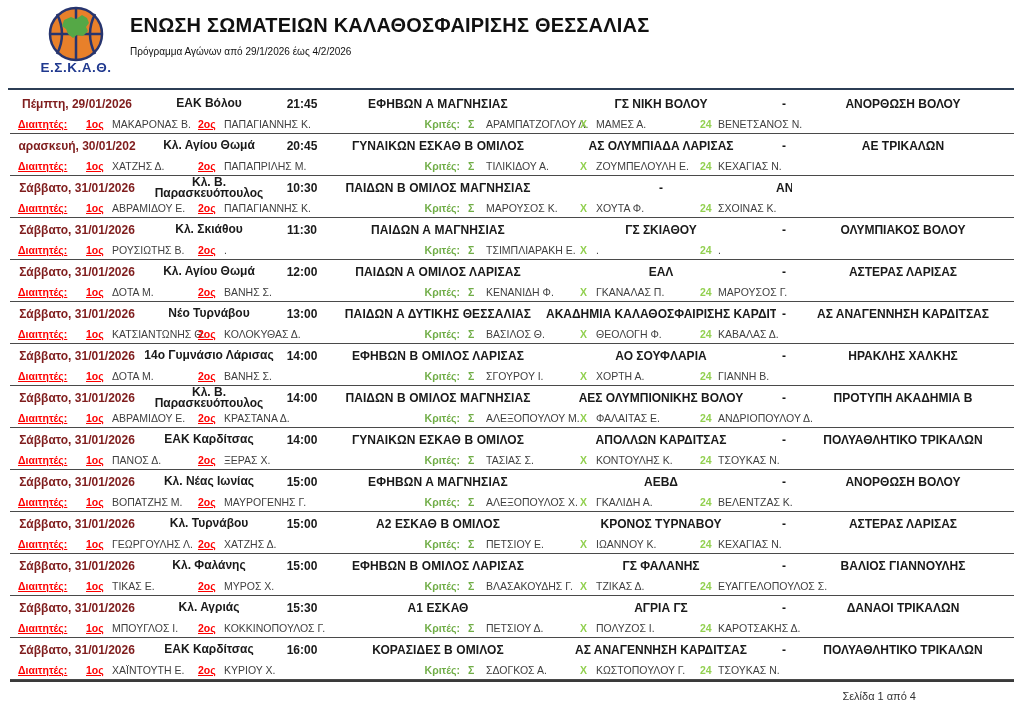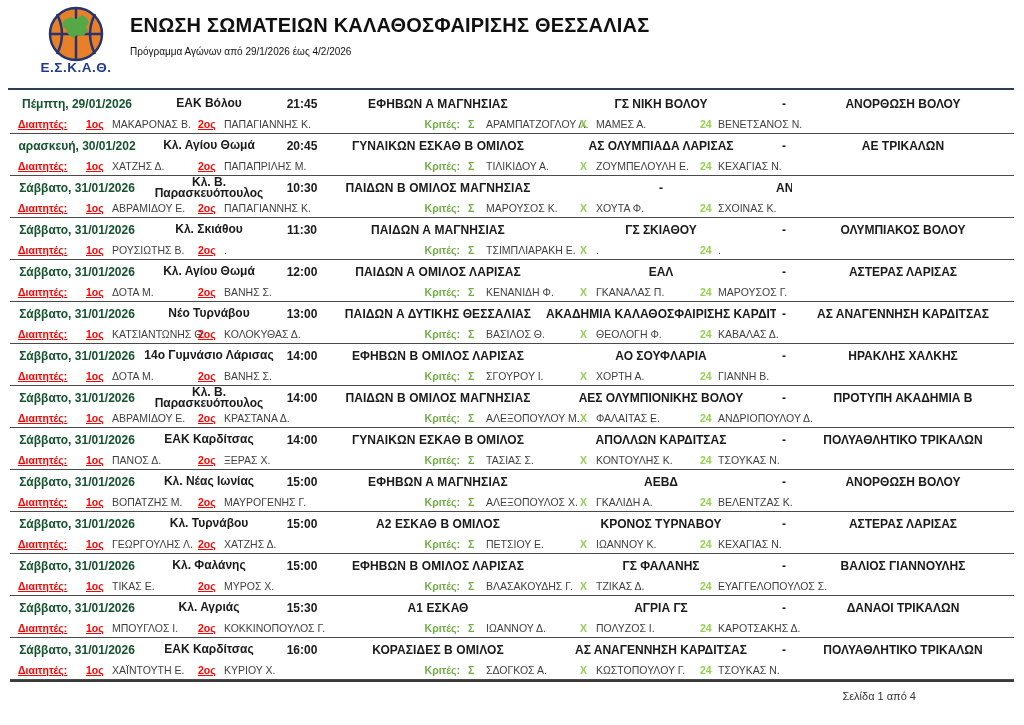--- a/index.html
+++ b/index.html
@@ -14,21 +14,21 @@
   .titles{position:absolute;left:130px;top:14px;}
   .org-name{font-size:20px;font-weight:bold;color:#111;letter-spacing:.2px;}
   .subtitle{font-size:10px;color:#111;margin-top:9px;}
   .header-sep{position:absolute;left:8px;right:10px;bottom:0;border-bottom:2px solid #2c3e55;}
 
   
   .table{margin:2px 10px 0 10px;border-bottom:2.5px solid #3a3a3a;}
   .game{border-bottom:1px solid #4a4a4a;}
   .g-row{display:grid;grid-template-columns:134px 130px 56px 216px 230px 16px 222px;align-items:center;height:23px;}
   .c{text-align:center;font-size:12px;font-weight:bold;color:#1a1a1a;white-space:nowrap;overflow:hidden;}
-  .c.date{color:#14532d;}
+  .c.date{color:#7f1d1d;}
   .c.venue{white-space:normal;line-height:11px;max-height:22px;}
   .c.cat{letter-spacing:.1px;}
 
   .r-row{display:flex;align-items:center;height:18px;padding-left:8px;font-size:10.5px;white-space:nowrap;}
   .red{color:#ff0000;font-weight:bold;}
   .u{text-decoration:underline;}
   .green{color:#70AD47;font-weight:bold;}
   .lgreen{color:#92D050;font-weight:bold;}
   .name{color:#3f3f3f;}
   .w-reflabel{width:68px;}
@@ -396,21 +396,21 @@
         <div class="c away">ΔΑΝΑΟΙ ΤΡΙΚΑΛΩΝ</div>
       </div>
       <div class="r-row">
         <span class="red u w-reflabel">Διαιτητές:</span>
         <span class="red u w-1os">1ος</span>
         <span class="name w-name1">ΜΠΟΥΓΛΟΣ Ι.</span>
         <span class="red u w-2os">2ος</span>
         <span class="name w-name2">ΚΟΚΚΙΝΟΠΟΥΛΟΣ Γ.</span>
         <span class="green w-krites">Κριτές:</span>
         <span class="green w-sigma">Σ</span>
-        <span class="name w-ns">ΙΩΑΝΝΟΥ Δ.</span>
+        <span class="name w-ns">ΠΕΤΣΙΟΥ Δ.</span>
         <span class="lgreen w-x">Χ</span>
         <span class="name w-nx">ΠΟΛΥΖΟΣ Ι.</span>
         <span class="lgreen w-24">24</span>
         <span class="name w-n24">ΚΑΡΟΤΣΑΚΗΣ Δ.</span>
       </div>
     </div>
 
     <div class="game">
       <div class="g-row">
         <div class="c date">Σάββατο, 31/01/2026</div>

